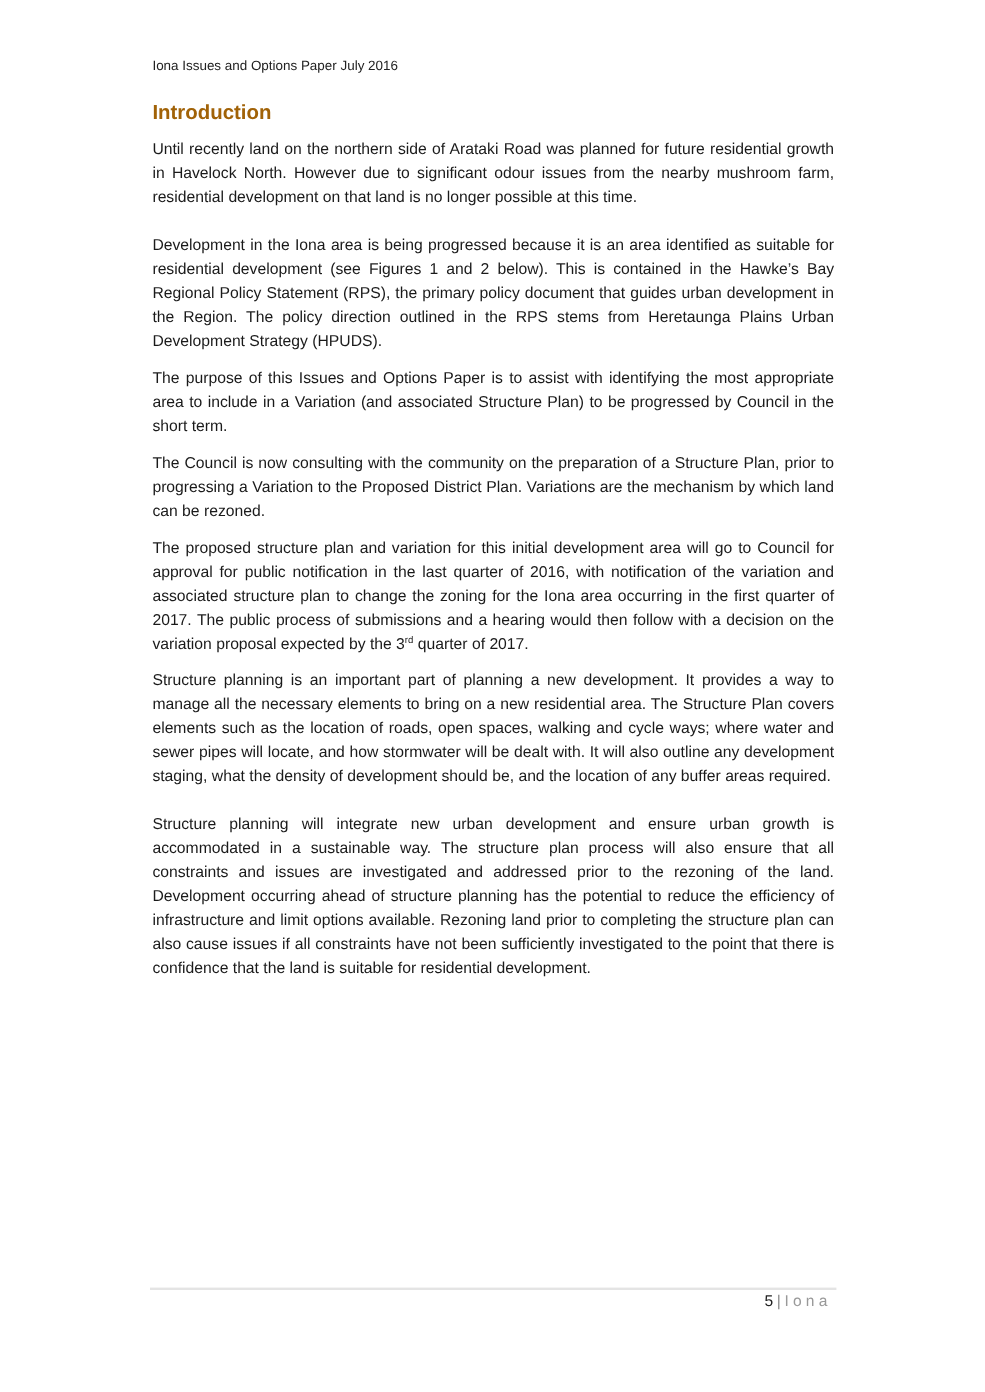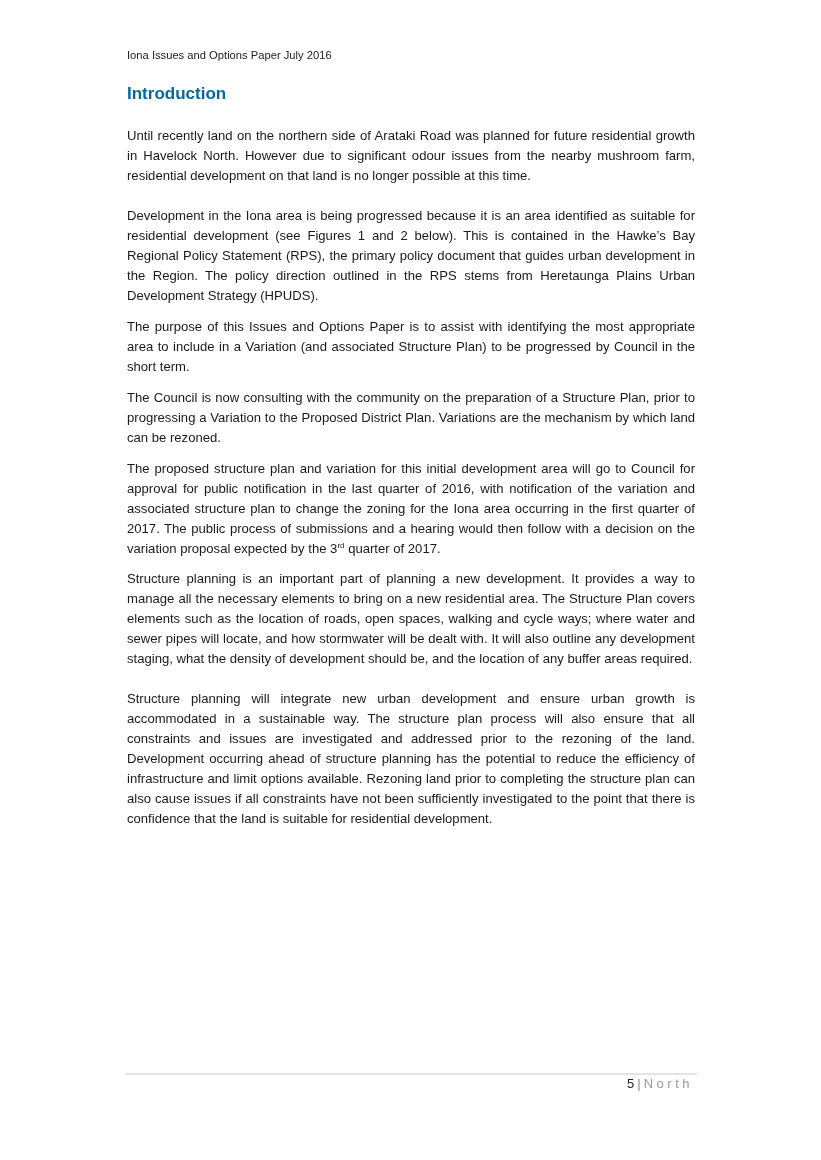--- a/index.html
+++ b/index.html
@@ -9,21 +9,21 @@
   }
   .page { position: absolute; left: 0; top: 0; width: 821px; height: 1160px; background: #fff; text-decoration: underline; }
   .header-text {
     position: absolute; left: 127px; top: 49px;
     font-size: 11.2px; color: #222; letter-spacing: 0;
   }
   .content {
     position: absolute; left: 127px; top: 82px; width: 568px;
   }
   h1.section-title {
-    font-size: 17px; font-weight: bold; margin: 0; line-height: 24px; color: #0369a1;
+    font-size: 17px; font-weight: bold; margin: 0; line-height: 24px; color: #a16207;
   }
   p.body {
     margin: 0; font-size: 13.1px; line-height: 20px; text-align: justify; color: #1a1a1a;
     text-align-last: left;
   }
   sup { font-size: 8px; line-height: 0; vertical-align: 5px; }
   .footer-rule {
     position: absolute; left: 125px; top: 1073px; width: 572px; height: 2px;
     background: #e4e4e4;
   }
@@ -34,27 +34,27 @@
   .footer .word { color: #999; letter-spacing: 3.5px; }
 </style>
 </head>
 <body>
 
 <div class="page">
   <div class="header-text">Iona Issues and Options Paper July 2016</div>
 
   <div class="content">
     <h1 class="section-title">Introduction</h1>
-    <p class="body" style="margin-top:20px">Until recently land on the northern side of Arataki Road was planned for future residential growth in Havelock North.  However due to significant odour issues from the nearby mushroom farm, residential development on that land is no longer possible at this time.</p>
+    <p class="body" style="margin-top:8px">Until recently land on the northern side of Arataki Road was planned for future residential growth in Havelock North.  However due to significant odour issues from the nearby mushroom farm, residential development on that land is no longer possible at this time.</p>
     <p class="body" style="margin-top:20px">Development in the Iona area is being progressed because it is an area identified as suitable for residential development (see Figures 1 and 2 below).  This is contained in the Hawke’s Bay Regional Policy Statement (RPS), the primary policy document that guides urban development in the Region.  The policy direction outlined in the RPS stems from Heretaunga Plains Urban Development Strategy (HPUDS).</p>
     <p class="body" style="margin-top:11px">The purpose of this Issues and Options Paper is to assist with identifying the most appropriate area to include in a Variation (and associated Structure Plan) to be progressed by Council in the short term.</p>
     <p class="body" style="margin-top:11px">The Council is now consulting with the community on the preparation of a Structure Plan, prior to progressing a Variation to the Proposed District Plan.  Variations are the mechanism by which land can be rezoned.</p>
     <p class="body" style="margin-top:11px"><span>The proposed structure plan and variation for this initial development area will go to Council for approval for public notification in the last quarter of 2016, with notification of the variation and associated structure plan to change the zoning for the Iona area occurring in the first quarter of 2017.  The public process of submissions and a hearing would then follow with a decision on the variation proposal expected by the 3</span><sup>rd</sup><span> quarter of 2017.</span></p>
 
     <p class="body" style="margin-top:10px">Structure planning is an important part of planning a new development.  It provides a way to manage all the necessary elements to bring on a new residential area. The Structure Plan covers elements such as the location of roads, open spaces, walking and cycle ways; where water and sewer pipes will locate, and how stormwater will be dealt with.  It will also outline any development staging, what the density of development should be, and the location of any buffer areas required.</p>
     <p class="body" style="margin-top:20px">Structure planning will integrate new urban development and ensure urban growth is accommodated in a sustainable way.  The structure plan process will also ensure that all constraints and issues are investigated and addressed prior to the rezoning of the land. Development occurring ahead of structure planning has the potential to reduce the efficiency of infrastructure and limit options available.  Rezoning land prior to completing the structure plan can also cause issues if all constraints have not been sufficiently investigated to the point that there is confidence that the land is suitable for residential development.</p>
   </div>
 
   <div class="footer-rule"></div>
   <div class="footer">
-    <span>5</span><span class="sep">|</span><span class="word">North</span>
+    <span>5</span><span class="sep">|</span><span class="word">Iona</span>
   </div>
 </div>
 
 </body></html>

